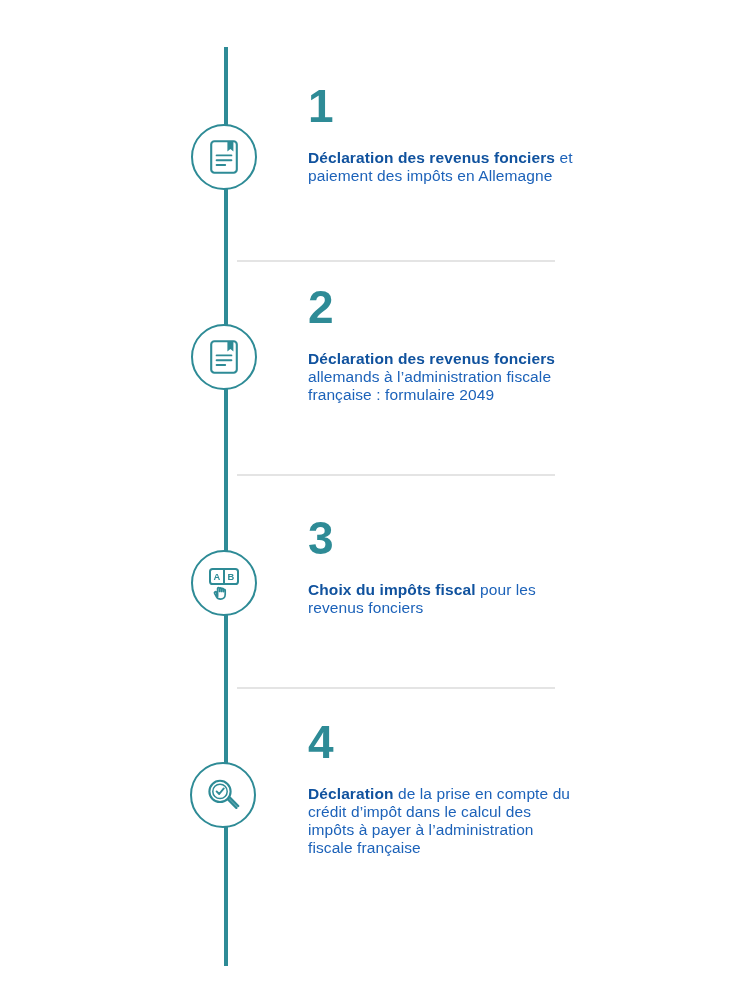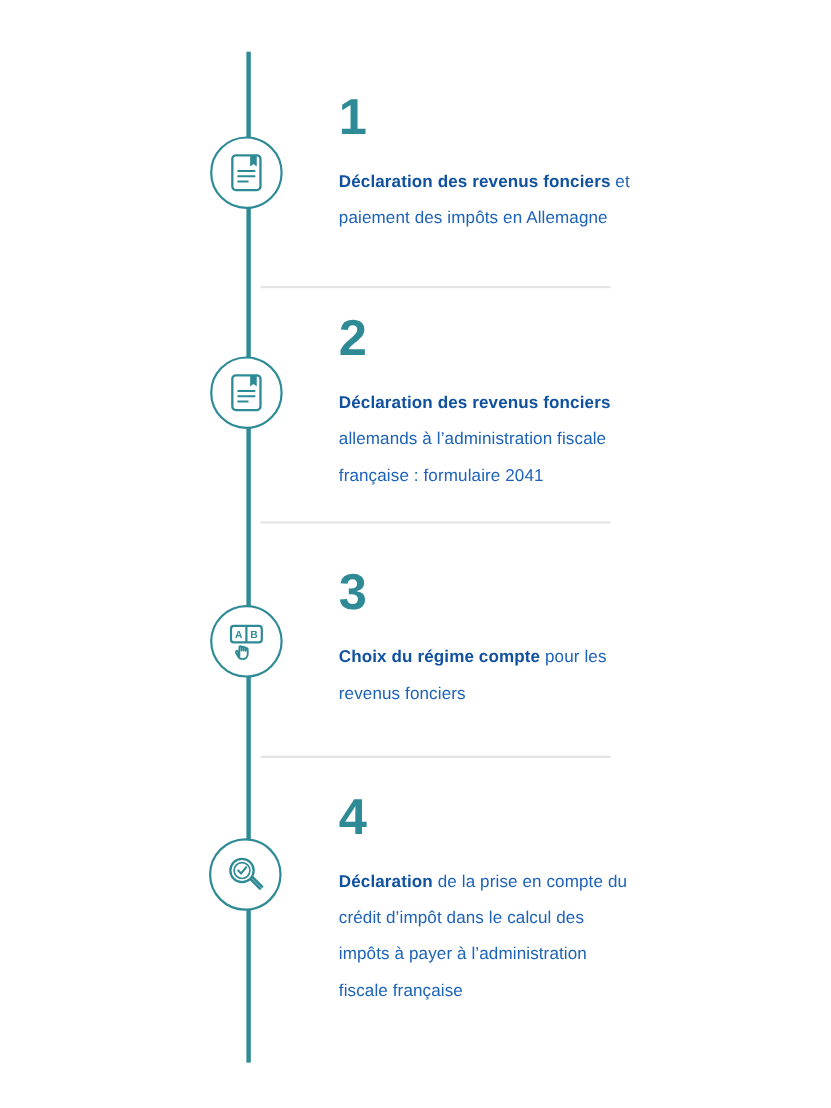--- a/index.html
+++ b/index.html
@@ -60,21 +60,21 @@
     color: #2E8B96;
     font-size: 46px;
     font-weight: 700;
     line-height: 1;
     letter-spacing: -0.5px;
     margin: 0 0 20px 0;
   }
   .step-text {
     color: #1C62B9;
     font-size: 15.5px;
-    line-height: 33px;
+    line-height: 18px;
     margin: 0;
     letter-spacing: 0.1px;
   }
   .step-text b {
     color: #10529E;
     font-weight: 700;
   }
 
   
   .divider {
@@ -116,21 +116,21 @@
         <rect x="4.2" y="2.2" width="25.6" height="31.6" rx="3.2" stroke="#2E8B96" stroke-width="2.1"></rect>
         <path d="M20.4 2.2 H26.4 V12.4 L23.4 10.0 L20.4 12.4 Z" fill="#2E8B96"></path>
         <line x1="9.6" y1="16.4" x2="24.4" y2="16.4" stroke="#2E8B96" stroke-width="1.9" stroke-linecap="round"></line>
         <line x1="9.6" y1="21.2" x2="24.4" y2="21.2" stroke="#2E8B96" stroke-width="1.9" stroke-linecap="round"></line>
         <line x1="9.6" y1="26.0" x2="18.2" y2="26.0" stroke="#2E8B96" stroke-width="1.9" stroke-linecap="round"></line>
       </svg>
     </span>
   </div>
   <div class="step-body" style="top:284px;">
     <div class="step-num">2</div>
-    <p class="step-text"><b>Déclaration des revenus fonciers</b><span> allemands à l’administration fiscale française : formulaire 2041</span></p>
+    <p class="step-text"><b>Déclaration des revenus fonciers</b><span> allemands à l’administration fiscale française : formulaire 2049</span></p>
   </div>
 
   <div class="divider" style="top:474px;"></div>
 
   <div class="node" style="left:191px; top:550px;">
     <span>
       <svg width="38" height="36" viewBox="0 0 38 36" fill="none">
         <rect x="5.0" y="4.0" width="28.0" height="15.0" rx="2.6" stroke="#2E8B96" stroke-width="2.0"></rect>
         <line x1="19.0" y1="4.0" x2="19.0" y2="19.0" stroke="#2E8B96" stroke-width="2.0"></line>
         <text x="12.0" y="15.0" font-family="Liberation Sans, sans-serif" font-size="9.4" font-weight="700" fill="#2E8B96" text-anchor="middle">A</text>
@@ -140,21 +140,21 @@
                  L16.5 26.4 L16.5 24.4 C16.5 23.0 18.4 23.0 18.4 24.4
                  L18.4 26.6 L18.4 25.2 C18.4 23.9 20.2 23.9 20.2 25.2
                  L20.2 29.6 C20.2 32.4 18.2 34.2 15.6 34.2
                  C13.4 34.2 12.0 33.0 11.2 31.4 L9.6 28.4
                  C9.0 27.2 10.6 26.1 11.4 27.3 Z" fill="#ffffff" stroke="#2E8B96" stroke-width="1.7" stroke-linejoin="round"></path>
       </svg>
     </span>
   </div>
   <div class="step-body" style="top:515px;">
     <div class="step-num">3</div>
-    <p class="step-text"><b>Choix du régime compte</b><span> pour les revenus fonciers</span></p>
+    <p class="step-text"><b>Choix du impôts fiscal</b><span> pour les revenus fonciers</span></p>
   </div>
 
   <div class="divider" style="top:687px;"></div>
 
   <div class="node" style="left:190px; top:762px;">
     <span>
       <svg width="38" height="38" viewBox="0 0 38 38" fill="none">
         <circle cx="16.0" cy="15.4" r="10.6" stroke="#2E8B96" stroke-width="2.1"></circle>
         <circle cx="16.0" cy="15.4" r="7.2" stroke="#2E8B96" stroke-width="1.5"></circle>
         <path d="M12.6 15.4 L15.2 18.0 L19.8 12.4" stroke="#2E8B96" stroke-width="1.9" stroke-linecap="round" stroke-linejoin="round"></path>

